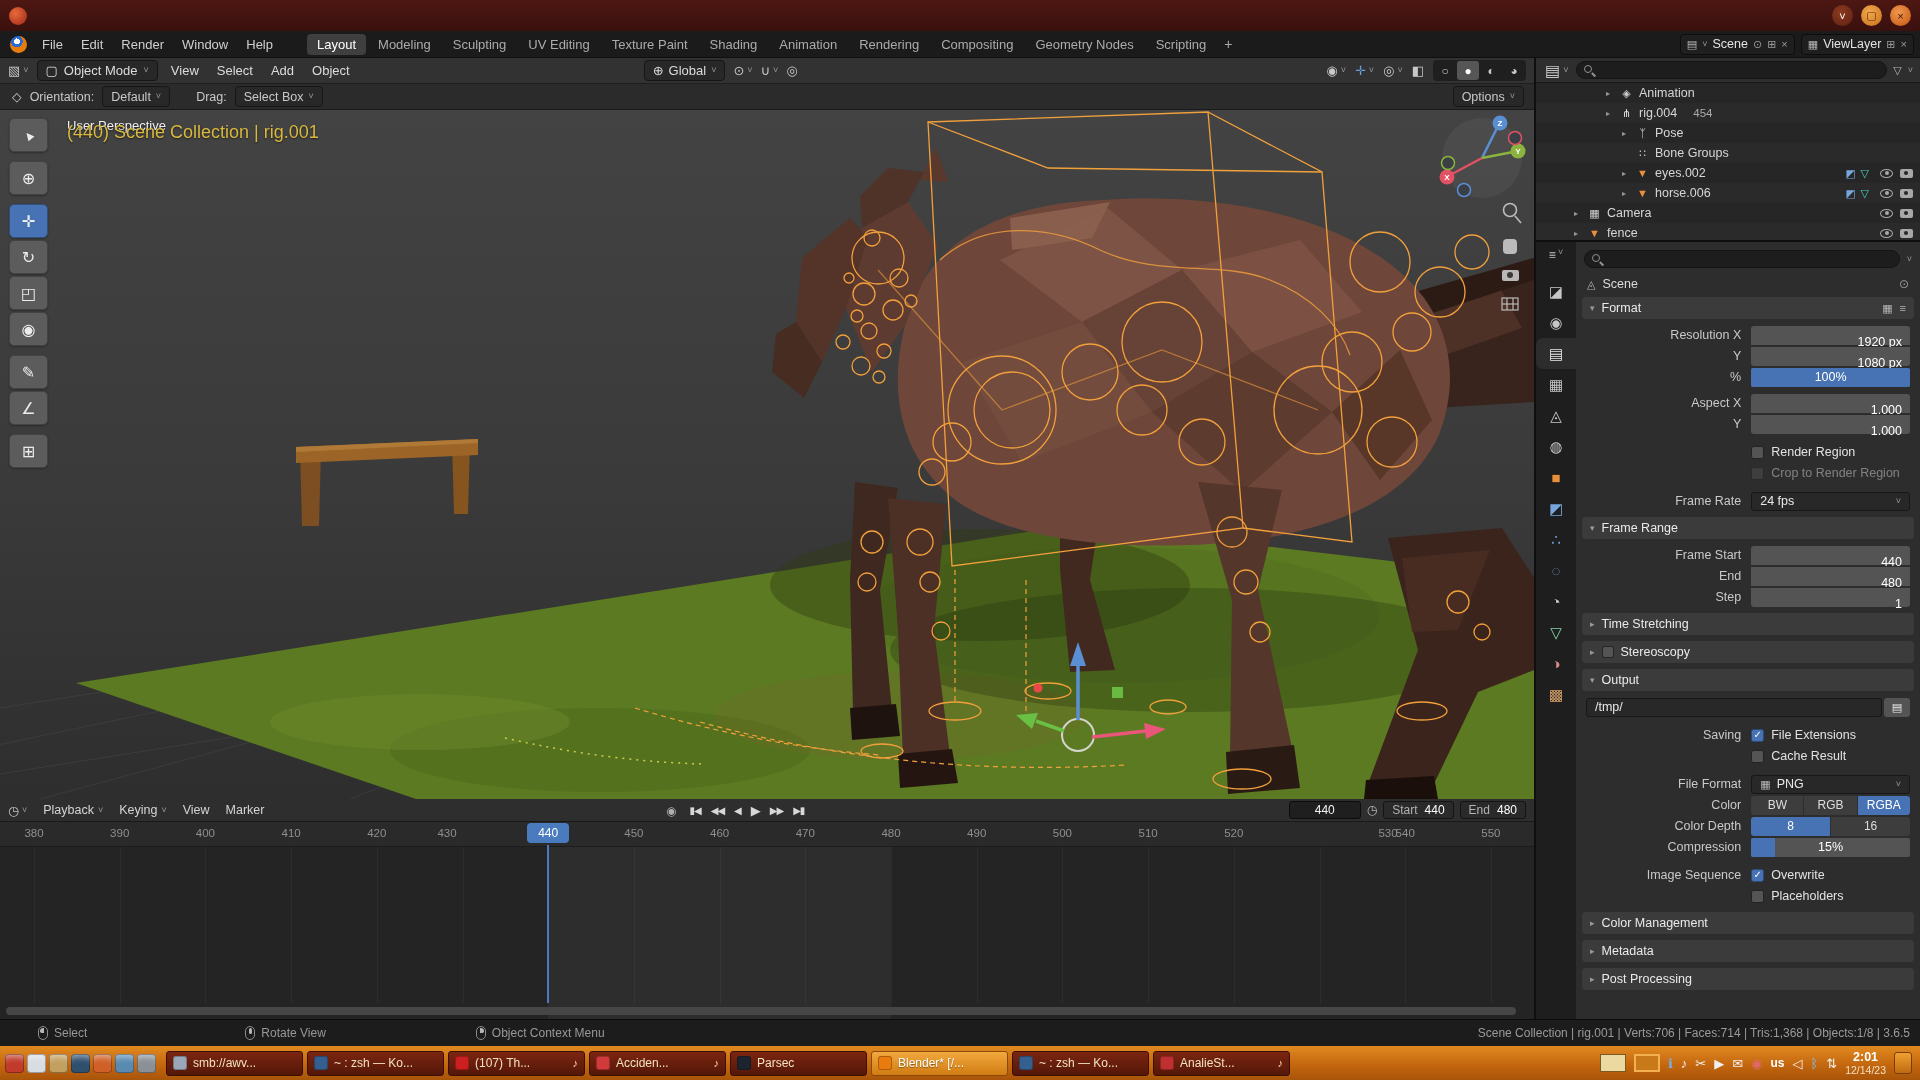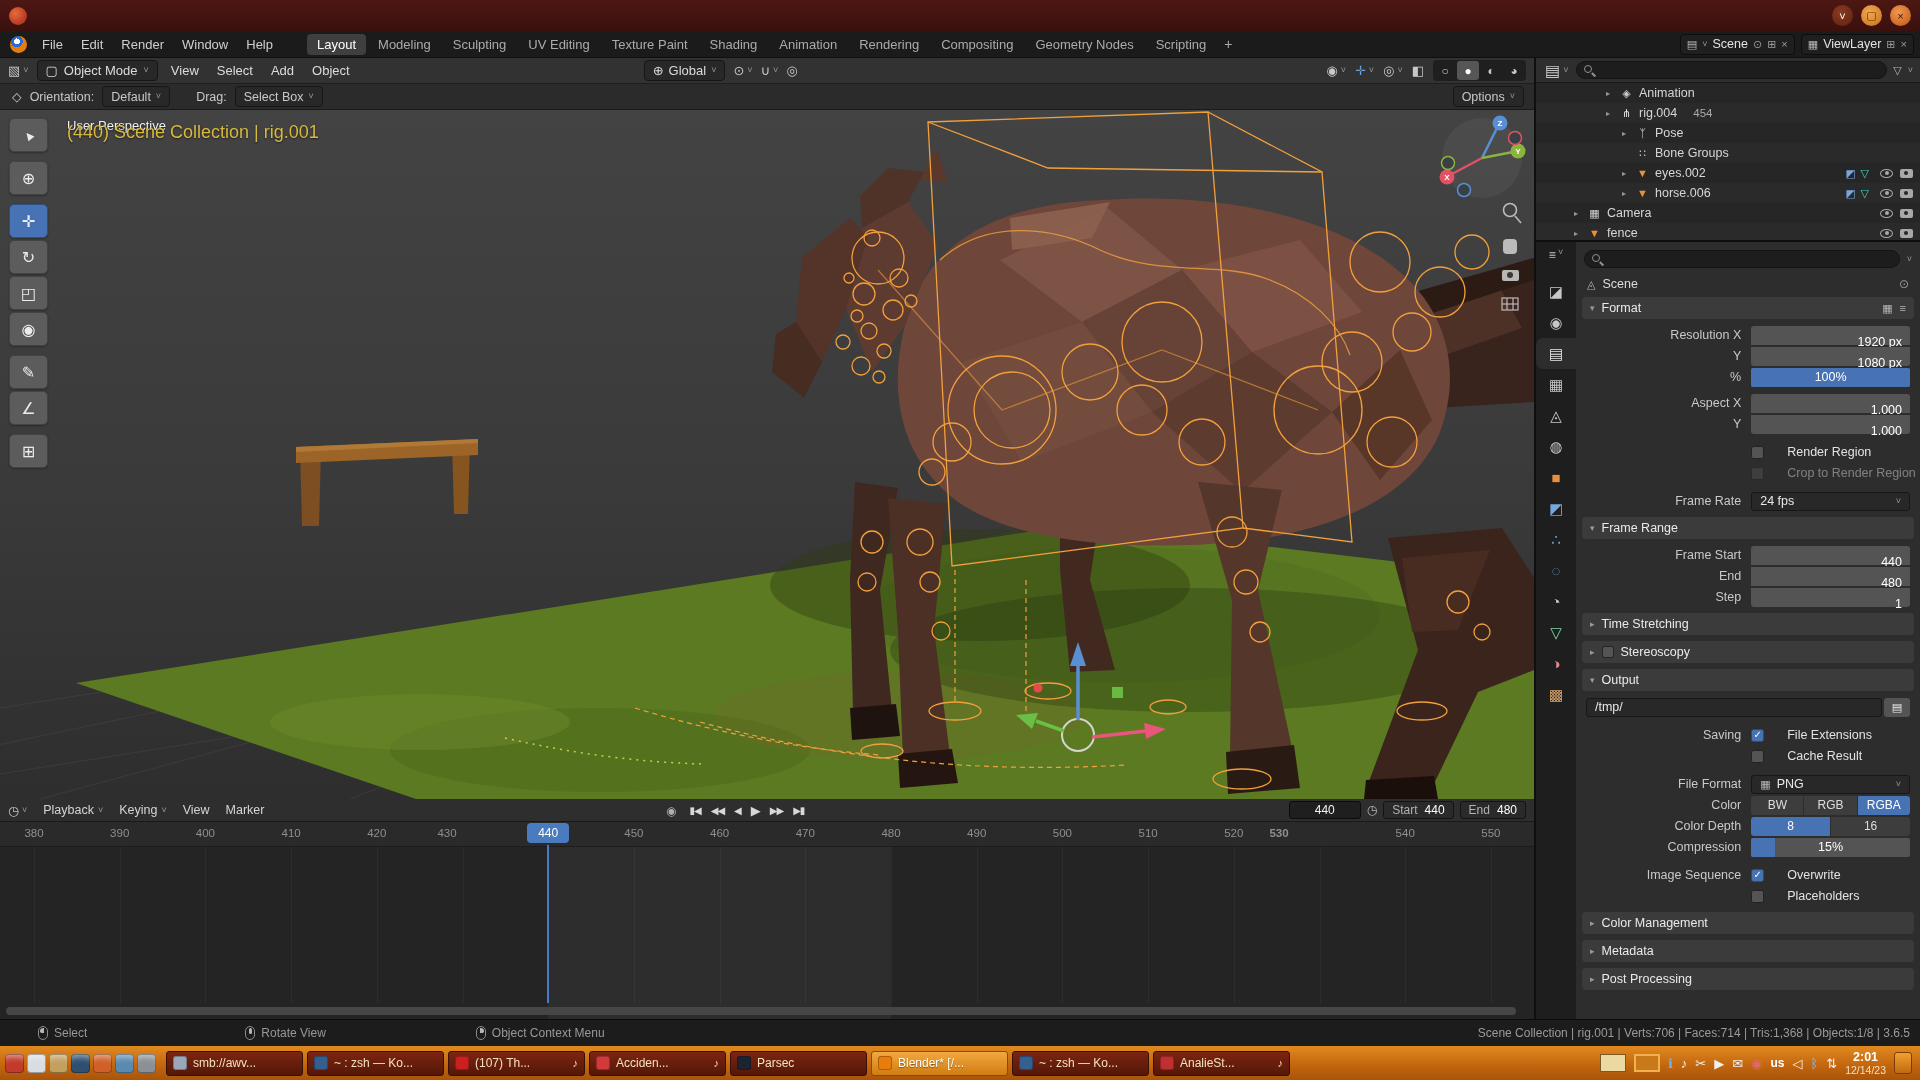--- a/index.html
+++ b/index.html
@@ -127,21 +127,21 @@
   .plabel{flex:0 0 51%;text-align:right;padding-right:10px;color:#c9c9c9;white-space:nowrap}
   .pctrl{flex:1;display:flex;align-items:center;min-width:0}
   .pfield{flex:1;background:#545454;border-radius:3px;color:#fff;text-align:right;padding:8px 8px;height:19px;line-height:17px}
   .rtop{border-radius:3px 3px 0 0}.rmid{border-radius:0}.rbot{border-radius:0 0 3px 3px}
   .pslider{position:relative;flex:1;height:19px;background:#545454;border-radius:2px;overflow:hidden;display:flex;align-items:center;justify-content:center;color:#fff}
   .pfill{position:absolute;left:0;top:0;bottom:0;background:#4772b3}
   .pslider span{position:relative;z-index:1}
   .pcheck{width:13px;height:13px;background:#545454;border:1px solid #222;border-radius:2.5px;flex:none;display:flex;align-items:center;justify-content:center}
   .pcheck.on{background:#4772b3;border-color:#2c4a78}
   .pcheck.on::after{content:"✓";color:#fff;font-size:10px;line-height:1}
-  .pcklbl{margin-left:23px;color:#e2e2e2;white-space:nowrap}
+  .pcklbl{margin-left:7px;color:#e2e2e2;white-space:nowrap}
   .pdrop{flex:1;display:flex;align-items:center;gap:6px;background:#282828;border:1px solid #171717;border-radius:3px;height:19px;padding:0 8px;color:#e8e8e8}
   .pdrop .chev{margin-left:auto}
   .ficon{color:#b5b5b5;font-size:11px}
   .pseg{flex:1;display:flex;gap:1px}
   .pseg span{flex:1;background:#3d3d3d;color:#ddd;text-align:center;height:19px;line-height:19px;font-size:12px}
   .pseg span:first-child{border-radius:3px 0 0 3px}
   .pseg span:last-child{border-radius:0 3px 3px 0}
   .pseg span.segactive{background:#4772b3;color:#fff}
   .ppath{flex:1;background:#282828;border:1px solid #171717;border-radius:3px;height:19px;line-height:17px;padding:0 8px;color:#e8e8e8}
   .folder-btn{width:26px;height:19px;background:#545454;border-radius:3px;margin-left:2px;display:flex;align-items:center;justify-content:center;color:#e8e8e8;font-size:11px}
@@ -549,21 +549,21 @@
         <div class="tick-label" style="left: 376.8px;">420</div>
         <div class="tick-label" style="left: 447px;">430</div>
         <div class="tick-label" style="left: 633.9px;">450</div>
         <div class="tick-label" style="left: 719.6px;">460</div>
         <div class="tick-label" style="left: 805.3px;">470</div>
         <div class="tick-label" style="left: 891px;">480</div>
         <div class="tick-label" style="left: 976.7px;">490</div>
         <div class="tick-label" style="left: 1062.4px;">500</div>
         <div class="tick-label" style="left: 1148.1px;">510</div>
         <div class="tick-label" style="left: 1233.8px;">520</div>
-        <div class="tick-label" style="left: 1279px; font-weight: bold;">530</div>
+        <div class="tick-label" style="left: 1388px;">530</div>
         <div class="tick-label" style="left: 1405.2px;">540</div>
         <div class="tick-label" style="left: 1490.9px;">550</div>
       </div>
     <div id="tl-body">
         <div class="range" style="left: 548.2px; width: 342.8px;"></div>
       <div class="tl-scroll"></div>
     <div class="gridline" style="left: 34px;"></div>
         <div class="gridline" style="left: 119.7px;"></div>
         <div class="gridline" style="left: 205.4px;"></div>
         <div class="gridline" style="left: 291.1px;"></div>

